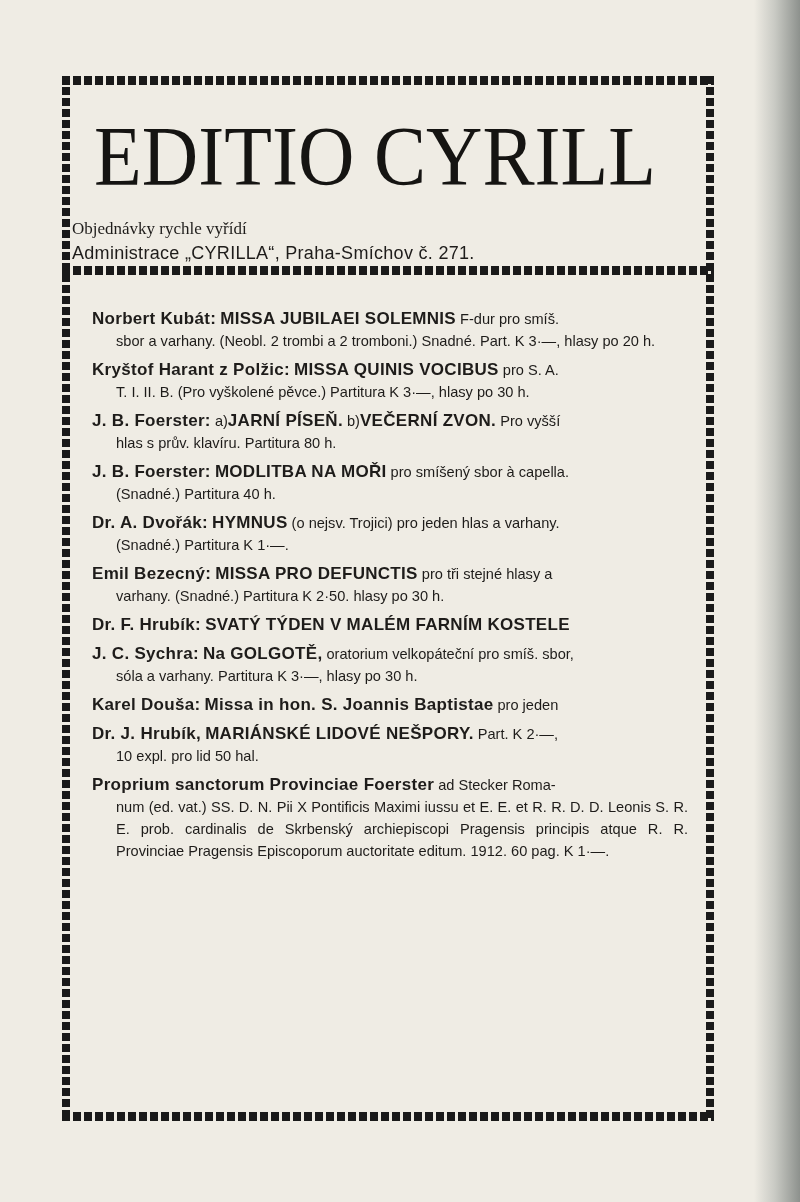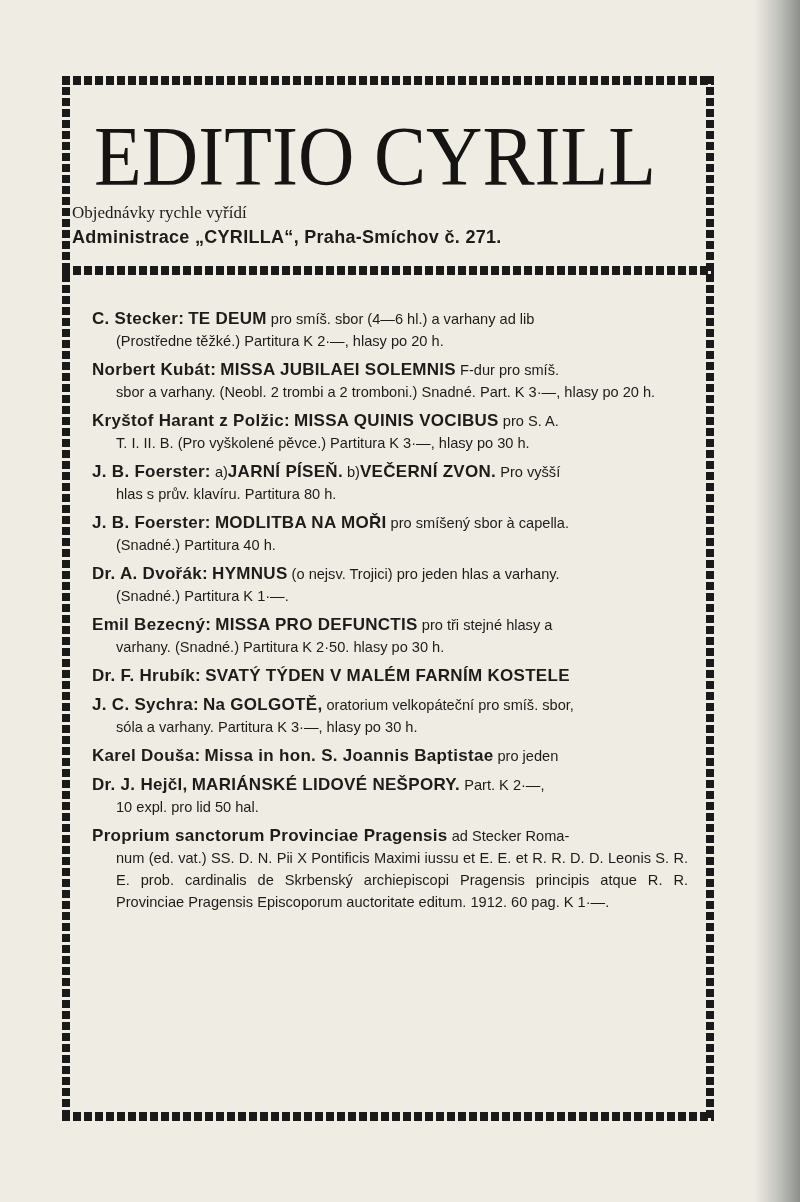--- a/index.html
+++ b/index.html
@@ -31,24 +31,24 @@
   .side.right { right: 0; }
 
   .header { position: absolute; left: 10px; top: 9px; width: 632px; height: 181px; text-align: left; }
   .brand {
     margin-top: 30px;
     font-family: "Liberation Serif", serif;
     font-size: 84px; line-height: 84px; letter-spacing: 0px;
     font-weight: normal; color: #151412;
     transform: scaleX(0.93); transform-origin: center;
   }
-  .order-line { margin-top: 4px; font-size: 17px; line-height: 20px; }
+  .order-line { margin-top: 20px; font-size: 17px; line-height: 20px; }
   .admin-line {
     margin-top: 3px; font-family: "Liberation Sans", sans-serif;
-    font-size: 18px; font-weight: bold; line-height: 22px; letter-spacing: 0.3px;
+    font-size: 18px; font-weight: normal; line-height: 22px; letter-spacing: 0.3px;
   }
 
   .listing {
     position: absolute; left: 30px; top: 232px; width: 596px;
     font-family: "Liberation Sans", sans-serif;
   }
   .entry { margin-bottom: 7px; font-size: 14.6px; line-height: 22px; }
   .entry p { margin: 0; text-align: justify; text-align-last: left; }
   .entry .rest { padding-left: 24px; display: block; }
   .author { font-weight: bold; font-size: 17px; letter-spacing: 0.3px; }
@@ -68,26 +68,20 @@
   <div class="side right"></div>
 
   <div class="header">
     <div class="brand">EDITIO CYRILL</div>
     <div class="order-line">Objednávky rychle vyřídí</div>
     <div class="admin-line">Administrace „CYRILLA“, Praha-Smíchov č. 271.</div>
   </div>
 
   <div class="listing">
 
-    <div class="entry">
-      <p><span class="author">C. Stecker:</span>
-      <span class="work">TE DEUM</span>
-      <span class="desc">pro smíš. sbor (4—6 hl.) a varhany ad lib</span>
-      <span class="rest">(Prostředne těžké.) Partitura K 2·—, hlasy po 20 h.</span></p>
-    </div>
 
 
     <div class="entry">
       <p><span class="author">Norbert Kubát:</span>
       <span class="work">MISSA JUBILAEI SOLEMNIS</span>
       <span class="desc">F-dur pro smíš.</span>
       <span class="rest">sbor a varhany. (Neobl. 2 trombi a 2 tromboni.) Snadné. Part. K 3·—, hlasy po 20 h.</span></p>
     </div>
 
     <div class="entry">
@@ -140,26 +134,26 @@
     </div>
 
     <div class="entry">
       <p><span class="author">Karel Douša:</span>
       <span class="work">Missa in hon. S. Joannis Baptistae</span>
       <span class="desc">pro jeden</span>
       </p>
     </div>
 
     <div class="entry">
-      <p><span class="author">Dr. J. Hejčl,</span>
+      <p><span class="author">Dr. J. Hrubík,</span>
       <span class="work">MARIÁNSKÉ LIDOVÉ NEŠPORY.</span>
       <span class="desc">Part. K 2·—,</span>
       <span class="rest">10 expl. pro lid 50 hal.</span></p>
     </div>
 
     <div class="entry">
-      <p><span class="author">Proprium sanctorum Provinciae Pragensis</span>
+      <p><span class="author">Proprium sanctorum Provinciae Foerster</span>
       <span class="desc">ad Stecker Roma-</span>
       <span class="rest">num (ed. vat.) SS. D. N. Pii X Pontificis Maximi iussu et E. E. et R. R. D. D. Leonis S. R. E. prob. cardinalis de Skrbenský archiepiscopi Pragensis principis atque R. R. Provinciae Pragensis Episcoporum auctoritate editum. 1912. 60 pag. K 1·—.</span></p>
     </div>
 
   </div>
 </div>
 
 </body></html>

